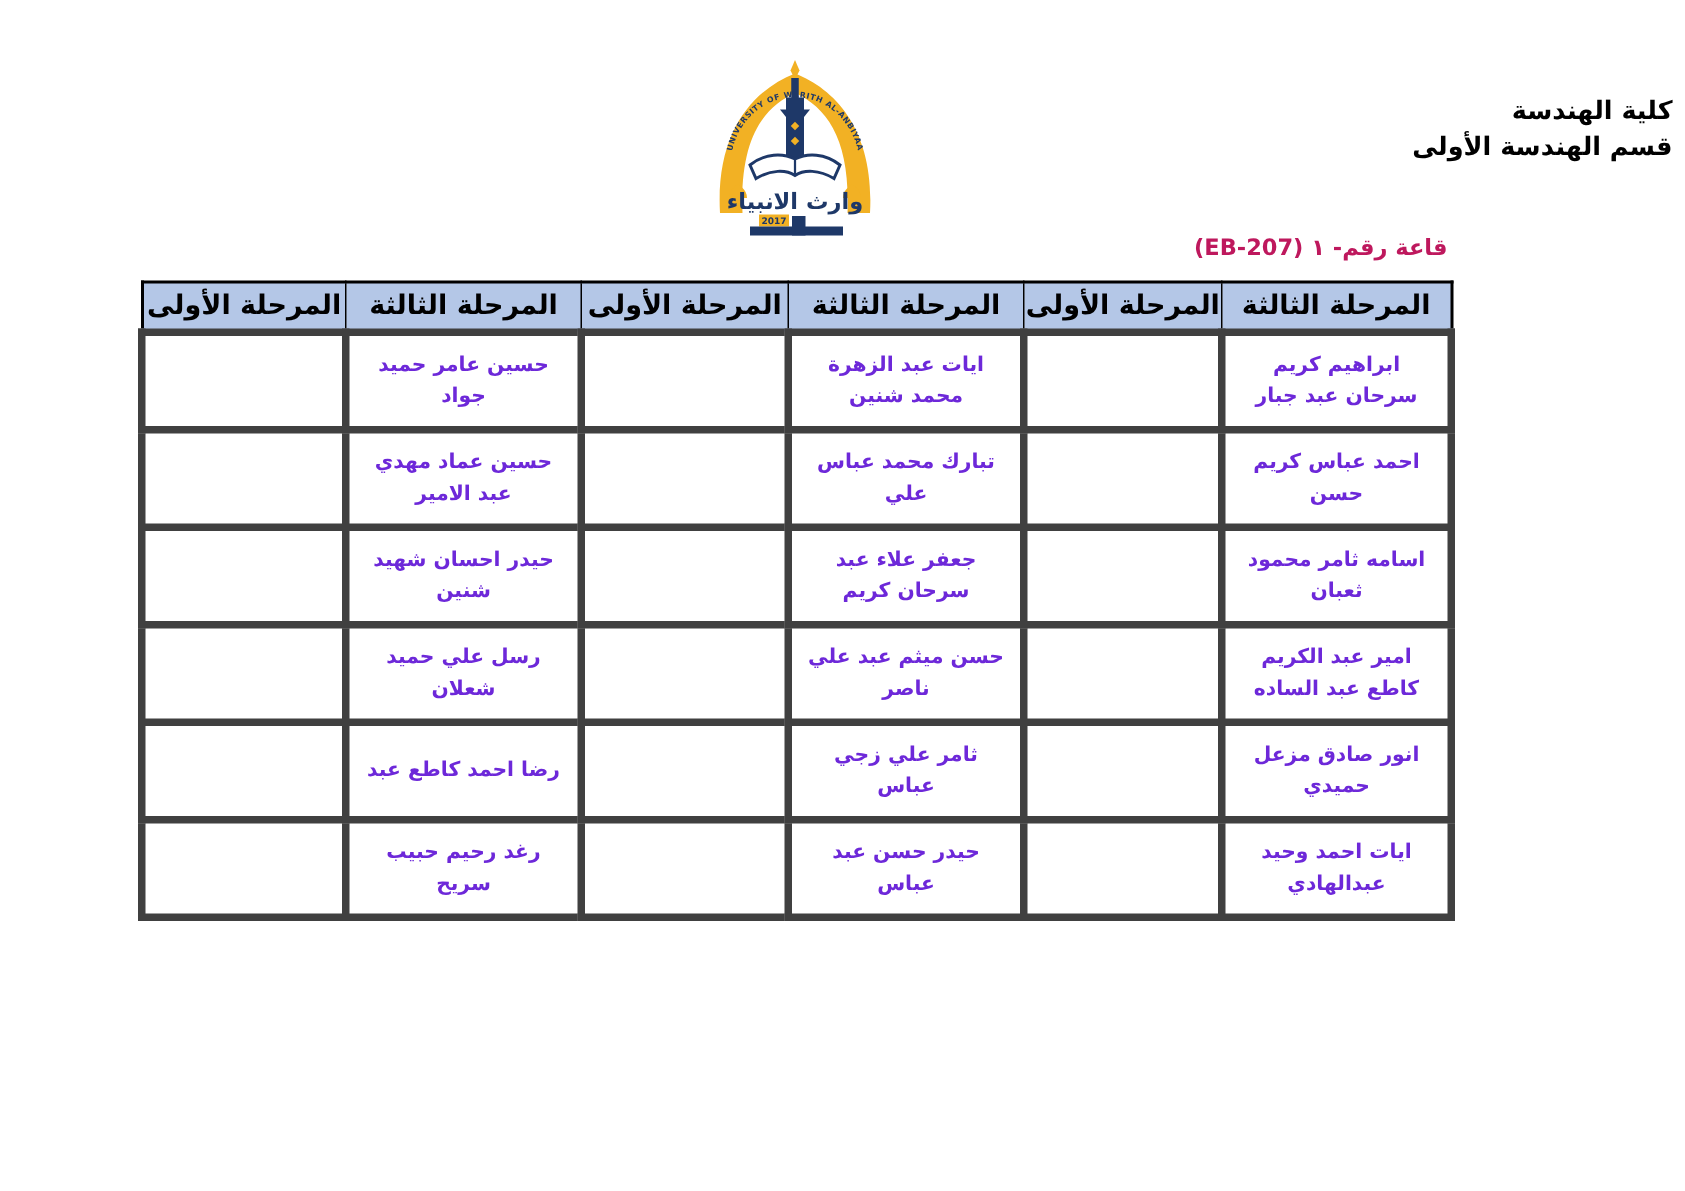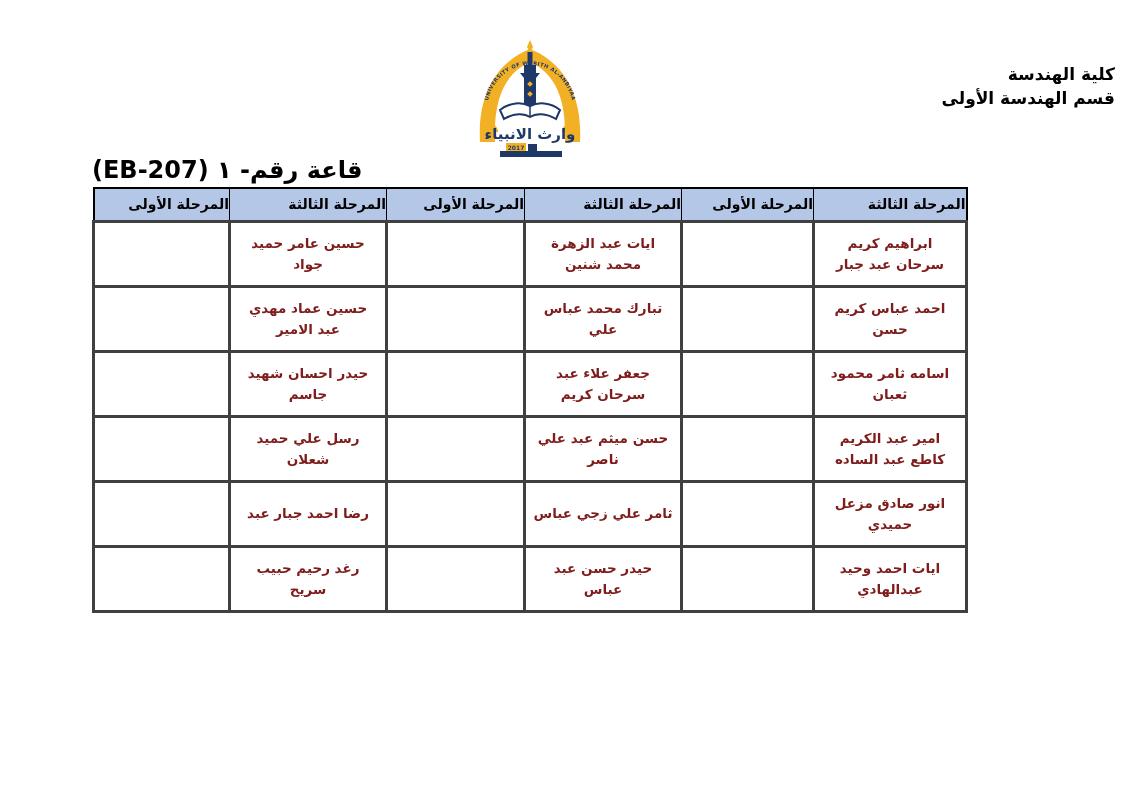--- a/index.html
+++ b/index.html
@@ -28,57 +28,57 @@
   .logo {
     position:absolute;
     top:40px; left:462px;
     width:136px; height:118px;
   }
 
   
   .hall-title {
     position:absolute;
     top:156px; left:92px; width:873px;
-    text-align:left;
+    text-align:right;
     direction:rtl;
     font-weight:bold;
-    font-size:24px;
-    color:#000000;
+    font-size:15px;
+    color:#be185d;
   }
 
   
   .seating-table {
     position:absolute;
     top:187px; left:92px;
     border-collapse:collapse;
     direction:rtl;
     table-layout:fixed;
     border:2px solid #000;
     background:#fff;
   }
   .seating-table th {
     background:var(--header-bg, #B4C7E7);
     border:1px solid #000;
     height:33px;
-    font-size:14px;
+    font-size:18px;
     font-weight:bold;
-    text-align:right;
+    text-align:center;
     vertical-align:middle;
     color:#000;
   }
   .seating-table td {
-    border:3px solid #404040;
+    border:5px solid #404040;
     height:65px;
     font-size:13.5px;
     font-weight:bold;
     text-align:center;
     vertical-align:middle;
     padding:2px 7px;
     line-height:1.55;
-    color:#7f1d1d;
+    color:#6d28d9;
   }
 </style>
 </head>
 <body>
 
 <div class="dept-header">
   <div>كلية الهندسة</div>
   <div>قسم الهندسة الأولى</div>
 </div>
 
@@ -154,37 +154,37 @@
         <td>تبارك محمد عباس علي</td>
         <td></td>
         <td>حسين عماد مهدي عبد الامير</td>
         <td></td>
       </tr>
       <tr>
         <td>اسامه ثامر محمود ثعبان</td>
         <td></td>
         <td>جعفر علاء عبد سرحان كريم</td>
         <td></td>
-        <td>حيدر احسان شهيد جاسم</td>
+        <td>حيدر احسان شهيد شنين</td>
         <td></td>
       </tr>
       <tr>
         <td>امير عبد الكريم كاطع عبد الساده</td>
         <td></td>
         <td>حسن ميثم عبد علي ناصر</td>
         <td></td>
         <td>رسل علي حميد شعلان</td>
         <td></td>
       </tr>
       <tr>
         <td>انور صادق مزعل حميدي</td>
         <td></td>
         <td>ثامر علي زجي عباس</td>
         <td></td>
-        <td>رضا احمد جبار عبد</td>
+        <td>رضا احمد كاطع عبد</td>
         <td></td>
       </tr>
       <tr>
         <td>ايات احمد وحيد عبدالهادي</td>
         <td></td>
         <td>حيدر حسن عبد عباس</td>
         <td></td>
         <td>رغد رحيم حبيب سريح</td>
         <td></td>
       </tr>

